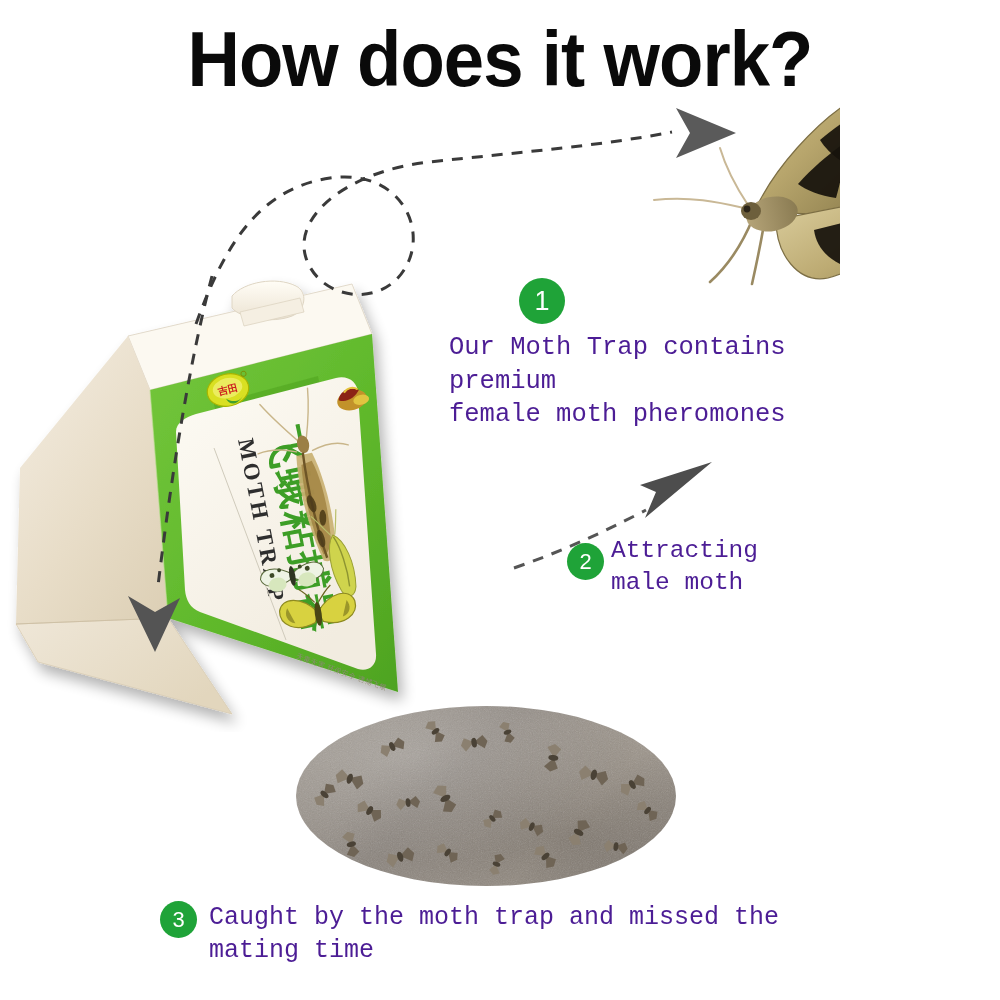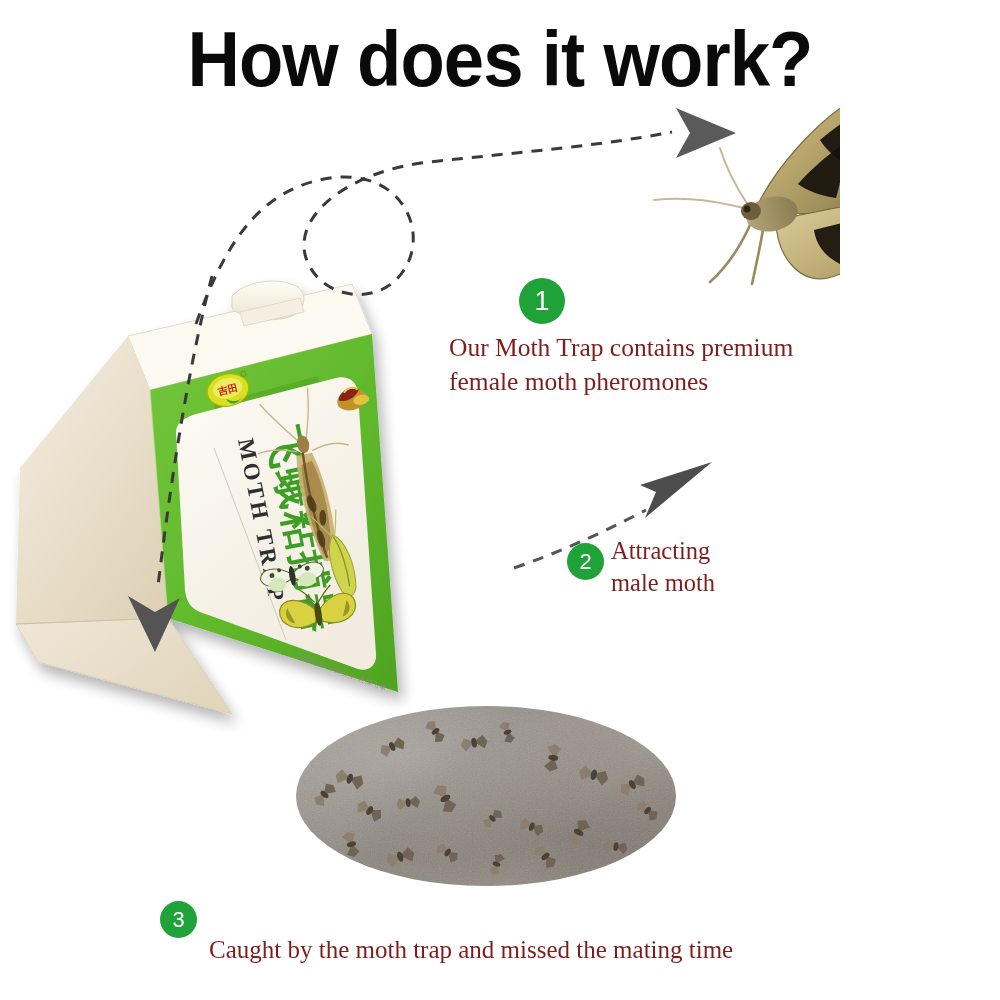--- a/index.html
+++ b/index.html
@@ -61,40 +61,39 @@
   #badge-3 {
     left: 160px; top: 901px;
     width: 37px; height: 37px;
     line-height: 37px;
     font-size: 22px;
   }
 
   
   .step-text {
     position: absolute;
-    color: #7f1d1d;
-    font-family: Liberation Serif, serif;
+    color: #4c1d95;
+    font-family: Liberation Mono, monospace;
     line-height: 1.32;
     white-space: pre-line;
   }
   #step1-text {
     left: 449px; top: 331px;
     font-size: 25.5px;
     width: 420px;
   }
   #step2-text {
     left: 611px; top: 535px;
     font-size: 24.5px;
     width: 280px;
   }
   #step3-text {
     left: 209px; top: 901px;
     font-size: 25px;
     width: 640px;
-    margin-top: 32px;
   }
 
   
   .layer {
     position: absolute;
     left: 0; top: 0;
     width: 1000px;
     height: 1000px;
     pointer-events: none;
   }

